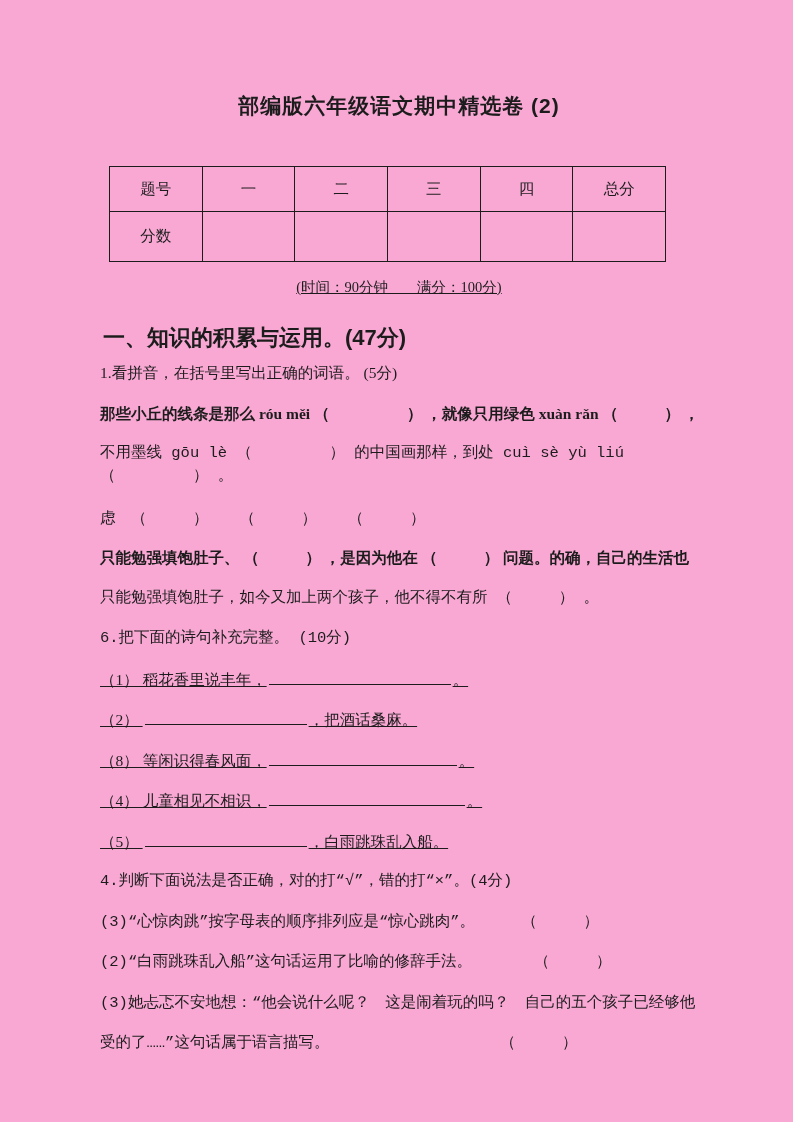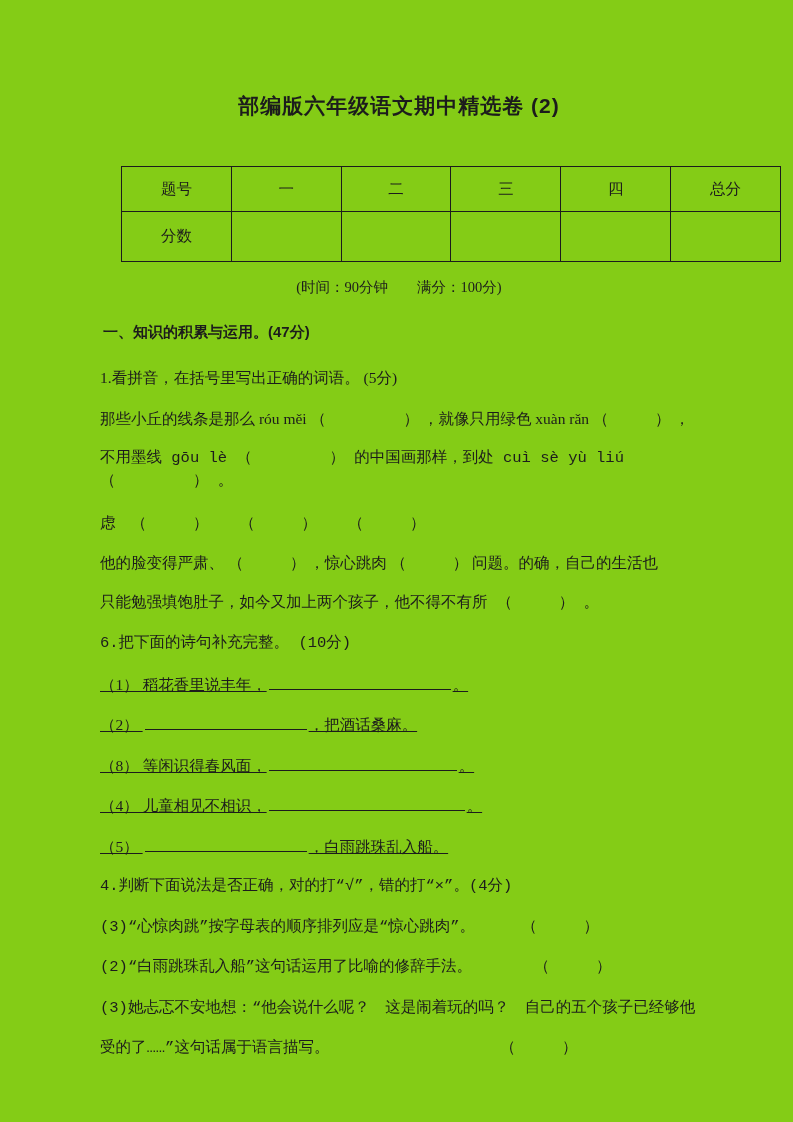--- a/index.html
+++ b/index.html
@@ -1,68 +1,69 @@
 <!DOCTYPE html>
 <html><head>
 <meta charset="utf-8">
 <style>
   html,body{margin:0;padding:0;background:#888;}
   .page{
     position:relative;
     width:793px;height:1122px;
     margin:0 auto;
-    background:#84cc16;
+    background:#f9a8d4;
     color:#1c1c1c;
     font-family:"Liberation Serif","DejaVu Serif",serif;
     font-size:15.5px;
     overflow:hidden;
     box-sizing:border-box;
     padding:92px 85px 0 100px;
   }
   .title{
     font-family:"Liberation Sans","DejaVu Sans",sans-serif;
     font-weight:bold;
     font-size:21px;
     text-align:center;
     margin:0 0 46px -10px;
     letter-spacing:1px;
   }
   table.score{
     border-collapse:collapse;
-    width:660px;
-    margin-left:21px;
+    width:557px;
+    margin-left:9px;
     table-layout:fixed;
   }
   table.score th, table.score td{
     border:1.5px solid #1c1c1c;
     font-weight:normal;
     font-size:15.5px;
     text-align:center;
     padding:0;
   }
   table.score tr.hdr  th{height:44px;}
   table.score tr.body td{height:49px;}
   .meta{
     text-align:center;
     font-size:14.5px;
     margin:16px 0 26px -10px;
+    text-decoration:underline;
   }
   .sec-heading{
     font-family:"Liberation Sans","DejaVu Sans",sans-serif;
     font-weight:bold;
-    font-size:15px;
-    margin:0 0 24px 3px;
+    font-size:22px;
+    margin:0 0 8px 3px;
   }
   p.ln{
     margin:0 0 17.5px 0;
     line-height:23px;
     white-space:pre-wrap;
   }
   .ind1{margin-left:12px;text-decoration:underline;}
-  .ind2{margin-left:26px;}
+  .ind2{margin-left:26px;font-weight:bold;}
   .ind3{margin-left:38px;}
   .out {margin-left:-6px;font-family:Liberation Mono, monospace;}
   .blank{
     display:inline-block;
     border-bottom:1.2px solid #1c1c1c;
     height:1em;
     vertical-align:baseline;
     margin:0 2px;
   }
 </style>
@@ -96,21 +97,21 @@
 
   <div class="meta">(时间：90分钟　　满分：100分)</div>
 
   <h2 class="sec-heading">一、知识的积累与运用。(47分)</h2>
 
   <p class="ln">1.看拼音，在括号里写出正确的词语。 (5分)</p>
   <p class="ln ind2">那些小丘的线条是那么 róu měi （　　　　　） ，就像只用绿色 xuàn rǎn （　　　） ，</p>
   <p class="ln out">不用墨线 gōu lè （　　　　　） 的中国画那样，到处 cuì sè yù liú （　　　　　） 。</p>
 
   <p class="ln ind3">虑　（　　　）　　（　　　）　　（　　　）</p>
-  <p class="ln ind2">他的脸变得严肃、 （　　　） ，惊心跳肉 （　　　） 问题。的确，自己的生活也</p>
+  <p class="ln ind2">只能勉强填饱肚子、 （　　　） ，是因为他在 （　　　） 问题。的确，自己的生活也</p>
   <p class="ln out">只能勉强填饱肚子，如今又加上两个孩子，他不得不有所 （　　　） 。</p>
 
   <p class="ln out">6.把下面的诗句补充完整。 (10分)</p>
 
   <p class="ln ind1"><span>（1） 稻花香里说丰年，</span><span class="blank" style="width:182px"></span><span>。</span></p>
   <p class="ln ind1"><span>（2） </span><span class="blank" style="width:162px"></span><span>，把酒话桑麻。</span></p>
   <p class="ln ind1"><span>（8） 等闲识得春风面，</span><span class="blank" style="width:188px"></span><span>。</span></p>
   <p class="ln ind1"><span>（4） 儿童相见不相识，</span><span class="blank" style="width:196px"></span><span>。</span></p>
   <p class="ln ind1"><span>（5） </span><span class="blank" style="width:162px"></span><span>，白雨跳珠乱入船。</span></p>
 

